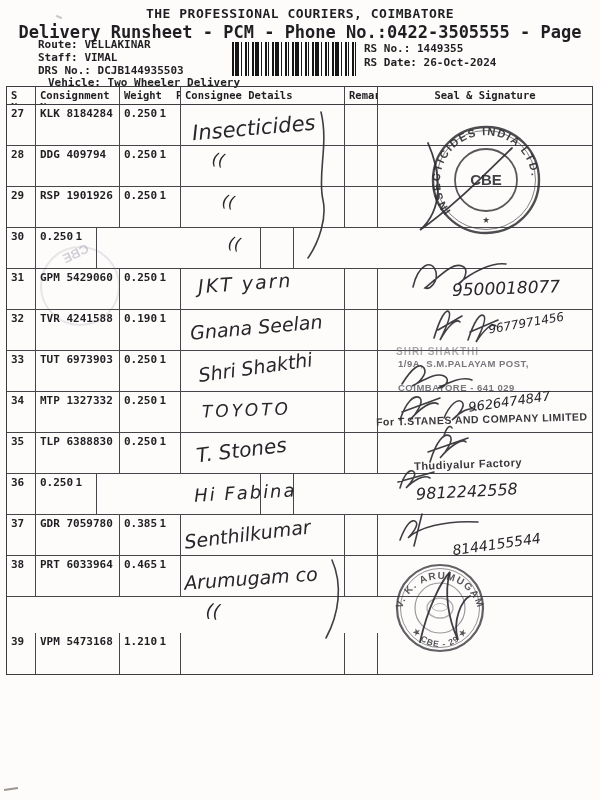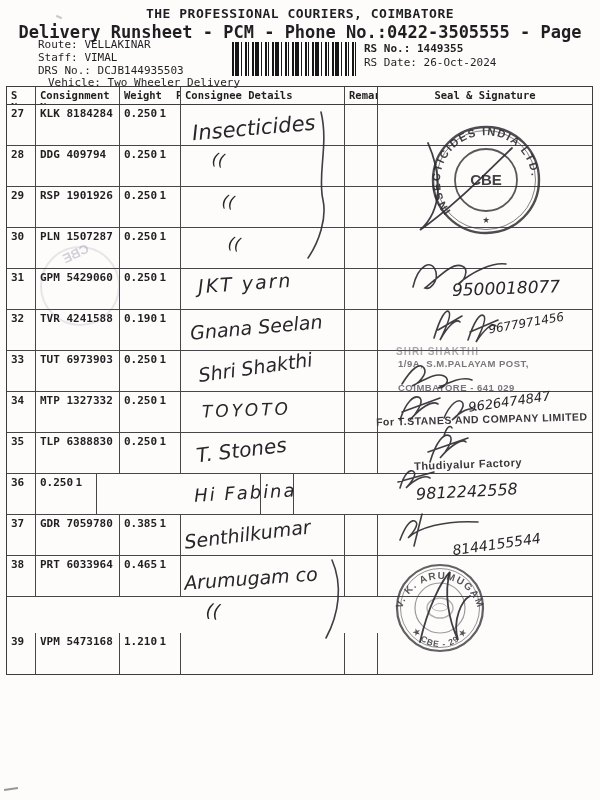--- a/index.html
+++ b/index.html
@@ -2,21 +2,21 @@
 <html><head>
 <meta charset="utf-8">
 <style>
   html,body{margin:0;padding:0;background:#e8e6e1;}
   .paper{position:relative;width:600px;height:800px;background:#fdfcfa;overflow:hidden;
          font-family:"DejaVu Sans Mono",monospace;color:#1f1f23;}
   .abs{position:absolute;}
   
   .title{top:6px;left:0;width:100%;text-align:center;font-size:13px;font-weight:bold;letter-spacing:.5px;}
   .subtitle{top:22px;left:0;width:100%;text-align:center;font-size:17px;font-weight:bold;}
-  .info{font-size:11px;font-weight:normal;white-space:nowrap;}
+  .info{font-size:11px;font-weight:bold;white-space:nowrap;}
   .barcode{top:42px;left:232px;width:124px;height:34px;
      background:repeating-linear-gradient(90deg,#151515 0 2px,#fff 2px 3px,#151515 3px 7px,#fff 7px 9px,#151515 9px 10px,#fff 10px 13px,#151515 13px 15px,#fff 15px 16px,#151515 16px 17px,#fff 17px 20px);}
   
   .tbl{top:86px;left:6px;width:587px;border:1px solid #3c3c40;box-sizing:border-box;background:transparent;}
   .thead,.trow{display:flex;box-sizing:border-box;}
   .thead{height:18px;border-bottom:1px solid #3c3c40;font-size:10.5px;font-weight:bold;}
   .trow{height:41px;border-bottom:1px solid #45454a;font-size:11px;font-weight:bold;}
   .trow:last-child{border-bottom:none;margin-top:36px;}
   .c{box-sizing:border-box;border-right:1px solid #45454a;padding:2px 4px;overflow:hidden;}
   .c:last-child{border-right:none;}
@@ -57,21 +57,21 @@
     <span>Vehicle:</span>
     <span>Two Wheeler Delivery</span>
   </div>
 
   <div class="abs barcode"></div>
 
   <div class="abs info" style="left:364px;top:42px;font-weight:600;">
     <span>RS No.:</span>
     <span>1449355</span>
   </div>
-  <div class="abs info" style="left:364px;top:56px;font-weight:400;">
+  <div class="abs info" style="left:364px;top:56px;font-weight:700;">
     <span>RS Date:</span>
     <span>26-Oct-2024</span>
   </div>
 
   <div class="abs tbl">
     <div class="thead">
       <div class="c w-sno">S No</div>
       <div class="c w-con">Consignment No</div>
       <div class="c w-wt">
         <span>Weight</span>
@@ -113,21 +113,20 @@
         <span>0.250</span>
         <span class="pcs">1</span>
       </div>
       <div class="c w-cd"></div>
       <div class="c w-rm"></div>
       <div class="c w-seal"></div>
     </div>
 
     <div class="trow">
       <div class="c w-sno">30</div>
-      <div class="c w-con">PLN 1507287</div>
       <div class="c w-wt">
         <span>0.250</span>
         <span class="pcs">1</span>
       </div>
       <div class="c w-cd"></div>
       <div class="c w-rm"></div>
       <div class="c w-seal"></div>
     </div>
 
     <div class="trow">

